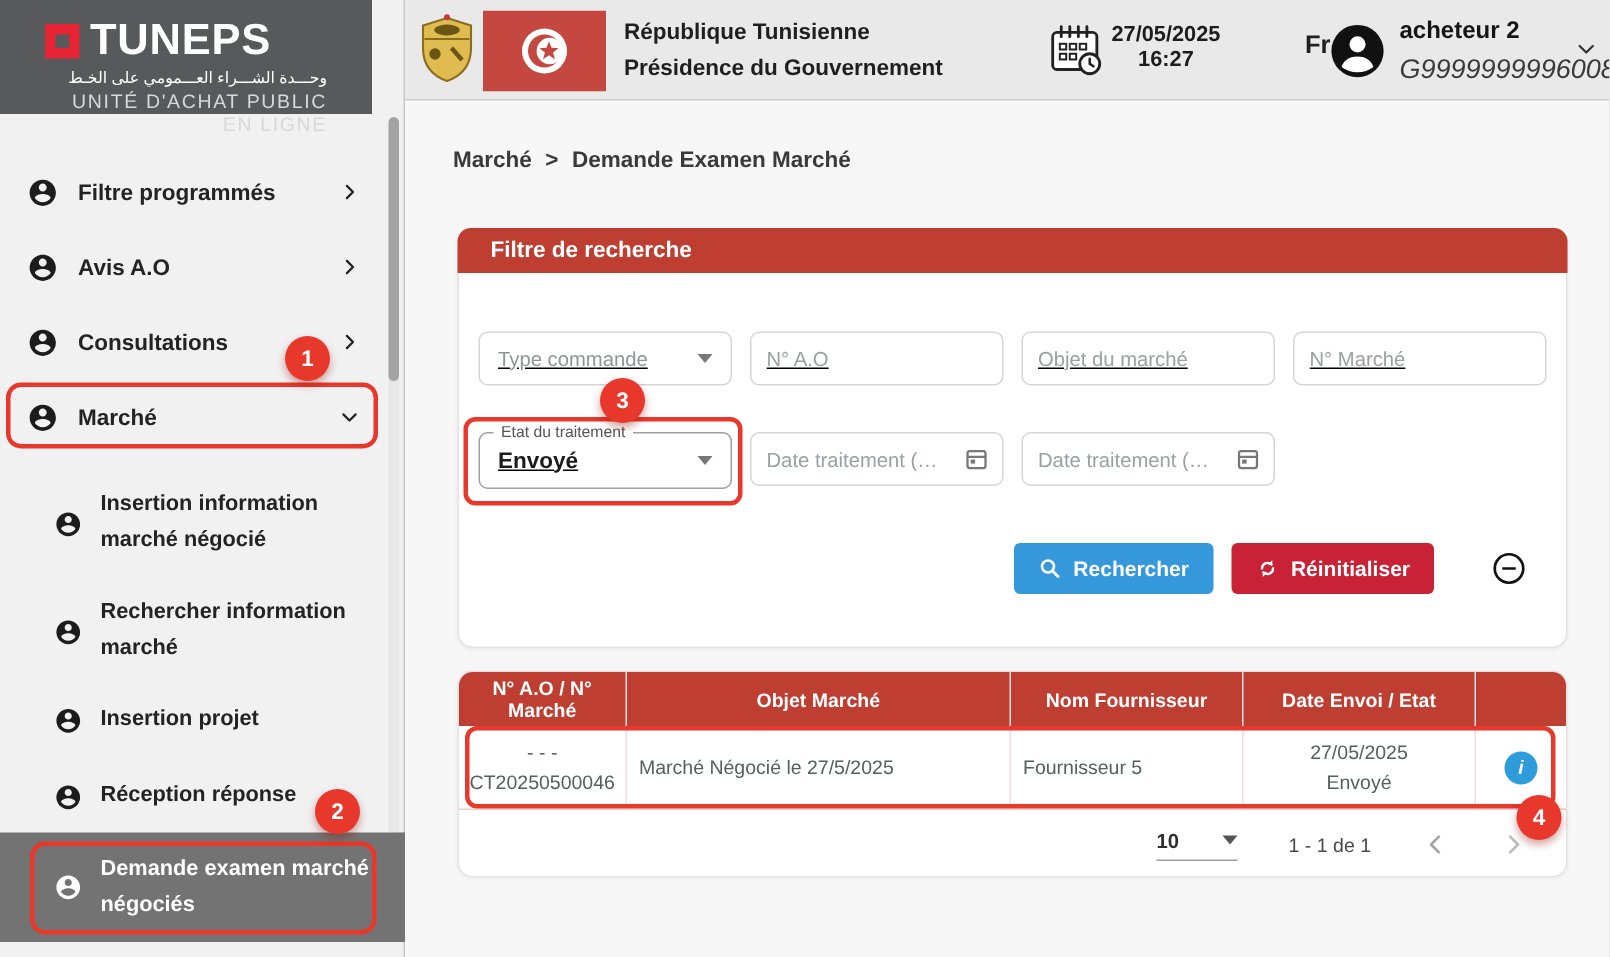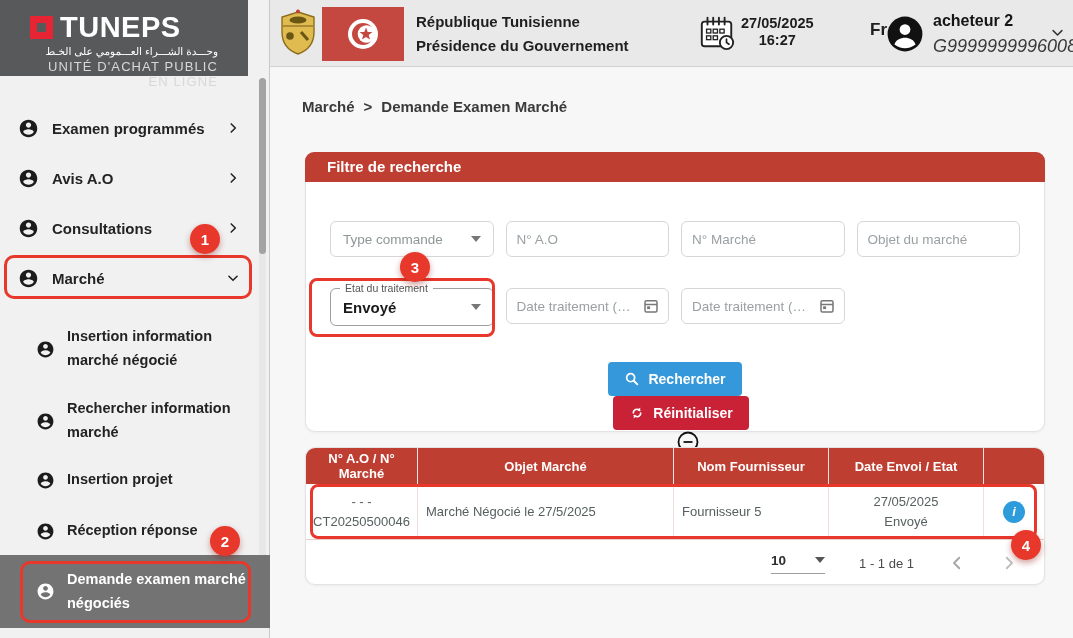--- a/index.html
+++ b/index.html
@@ -48,35 +48,35 @@
   .userblock { position:absolute; left:663px; top:12px; }
   .user-name { font-size:16px; font-weight:700; color:#151515; }
   .user-id { font-size:18px; font-style:italic; color:#3a3a3a; margin-top:6px; }
   .user-chev { position:absolute; left:780px; top:25px; width:15px; height:15px; }
 
   .breadcrumb { position:absolute; left:32px; top:98px; display:flex; gap:9px; font-size:15px; font-weight:700; color:#3a3a3a; }
 
   
   .filter-card { position:absolute; left:35px; top:152px; width:740px; height:280px; background:#ffffff; border:1px solid #e3e3e3; border-radius:10px; box-shadow:0 1px 3px rgba(0,0,0,.05); }
   .filter-head { height:30px; background:#bf3e32; border-radius:9px 9px 0 0; color:#ffffff; font-size:15px; font-weight:700; line-height:30px; padding-left:22px; margin:-1px -1px 0; }
-  .f-row { margin:0 24px; display:grid; grid-template-columns:repeat(4,1fr); gap:12px; }
+  .f-row { margin:0 13px; display:grid; grid-template-columns:repeat(4,1fr); gap:12px;text-decoration:underline; }
   .f-row1 { margin-top:39px; }
   .f-row2 { margin-top:31px; }
   .f-input { height:36px; border:1px solid #d6d6d6; border-radius:6px; background:#fff; font-family:"Liberation Sans",sans-serif; font-size:13.5px; color:#4d4d4d; padding:0 10px; width:100%; }
   .f-input::placeholder { color:#9aa0a3; opacity:1; }
   .f-select { height:36px; border:1px solid #d6d6d6; border-radius:6px; background:#fff; display:flex; align-items:center; padding:0 12px; font-size:13.5px; color:#8f9698; cursor:pointer; }
   .f-select .caret { margin-left:auto; border-top-color:#777; }
   .f-date { position:relative; }
   .f-date .f-input { padding-right:32px; }
   .f-date svg { position:absolute; right:9px; top:9px; }
   .etat-select { position:relative; height:38px; border:1px solid #9f9f9f; border-radius:6px; background:#fff; display:flex; align-items:center; padding:0 12px; cursor:pointer; }
   .etat-label { position:absolute; top:-7px; left:9px; background:#fff; padding:0 5px; font-size:10.5px; color:#555; font-weight:400; }
   .etat-value { font-size:15px; font-weight:700; color:#1b1b1b; }
   .etat-select .caret { margin-left:auto; border-top-color:#777; }
-  .f-actions { margin:36px 14px 0; display:flex; justify-content:flex-end; align-items:center;flex-direction:column; }
+  .f-actions { margin:36px 14px 0; display:flex; justify-content:flex-end; align-items:center; }
   .btn { height:34px; border:none; border-radius:4px; color:#fff; font-family:"Liberation Sans",sans-serif; font-size:14px; font-weight:700; display:inline-flex; align-items:center; gap:8px; padding:0 16px; cursor:pointer; }
   .btn-blue { background:#3598db; }
   .btn-red { background:#c92237; margin-left:12px; }
   .collapse-btn { margin-left:38px; margin-right:12px; width:24px; height:24px; background:transparent; border:none; cursor:pointer; padding:0; }
 
   
   .table-card { position:absolute; left:35px; top:447px; width:740px; height:138px; background:#ffffff; border:1px solid #e3e3e3; border-radius:10px; box-shadow:0 1px 3px rgba(0,0,0,.05); overflow:hidden; }
   .t-head { display:grid; grid-template-columns:112px 256px 155px 155px 1fr; background:#bf3e32; }
   .t-head .th { min-height:35px; display:flex; align-items:center; justify-content:center; text-align:center; color:#fff; font-size:13px; font-weight:700; line-height:15px; border-right:1px solid rgba(255,255,255,.85); padding:3px 6px; }
   .t-head .th:last-child { border-right:none; }
@@ -113,21 +113,21 @@
       </div>
     </div>
 
     <div class="scroll-track"></div>
     <div class="scroll-thumb"></div>
 
     <div class="nav-item" style="top:106px;height:44px;">
       <svg class="acct" viewBox="0 0 24 24">
           <path fill="currentColor" d="M12 2C6.48 2 2 6.48 2 12s4.48 10 10 10 10-4.48 10-10S17.52 2 12 2zm0 3c1.66 0 3 1.34 3 3s-1.34 3-3 3-3-1.34-3-3 1.34-3 3-3zm0 14.2c-2.5 0-4.71-1.28-6-3.22.03-1.99 4-3.08 6-3.08 1.99 0 5.97 1.09 6 3.08-1.29 1.94-3.5 3.22-6 3.22z"></path>
         </svg>
-      <span class="nav-label">Examen programmés</span>
+      <span class="nav-label">Filtre programmés</span>
       <svg class="nav-chev" viewBox="0 0 24 24">
           <path d="M9 5l7 7-7 7" fill="none" stroke="#222" stroke-width="2.6" stroke-linecap="round" stroke-linejoin="round"></path>
         </svg>
     </div>
     <div class="nav-item" style="top:156px;height:44px;">
       <svg class="acct" viewBox="0 0 24 24">
           <path fill="currentColor" d="M12 2C6.48 2 2 6.48 2 12s4.48 10 10 10 10-4.48 10-10S17.52 2 12 2zm0 3c1.66 0 3 1.34 3 3s-1.34 3-3 3-3-1.34-3-3 1.34-3 3-3zm0 14.2c-2.5 0-4.71-1.28-6-3.22.03-1.99 4-3.08 6-3.08 1.99 0 5.97 1.09 6 3.08-1.29 1.94-3.5 3.22-6 3.22z"></path>
         </svg>
       <span class="nav-label">Avis A.O</span>
       <svg class="nav-chev" viewBox="0 0 24 24">
@@ -251,22 +251,22 @@
 
     <section class="filter-card">
       <div class="filter-head">Filtre de recherche</div>
 
       <div class="f-row f-row1">
         <div class="f-select">
           <span>Type commande</span>
           <span class="caret"></span>
         </div>
         <input class="f-input" placeholder="N° A.O" style="">
+        <input class="f-input" placeholder="Objet du marché" style="">
         <input class="f-input" placeholder="N° Marché" style="">
-        <input class="f-input" placeholder="Objet du marché" style="">
       </div>
 
       <div class="f-row f-row2">
         <div class="etat-select">
           <span class="etat-label">Etat du traitement</span>
           <span class="etat-value">Envoyé</span>
           <span class="caret"></span>
         </div>
         <div class="f-date">
           <input class="f-input" placeholder="Date traitement (…" style="">

